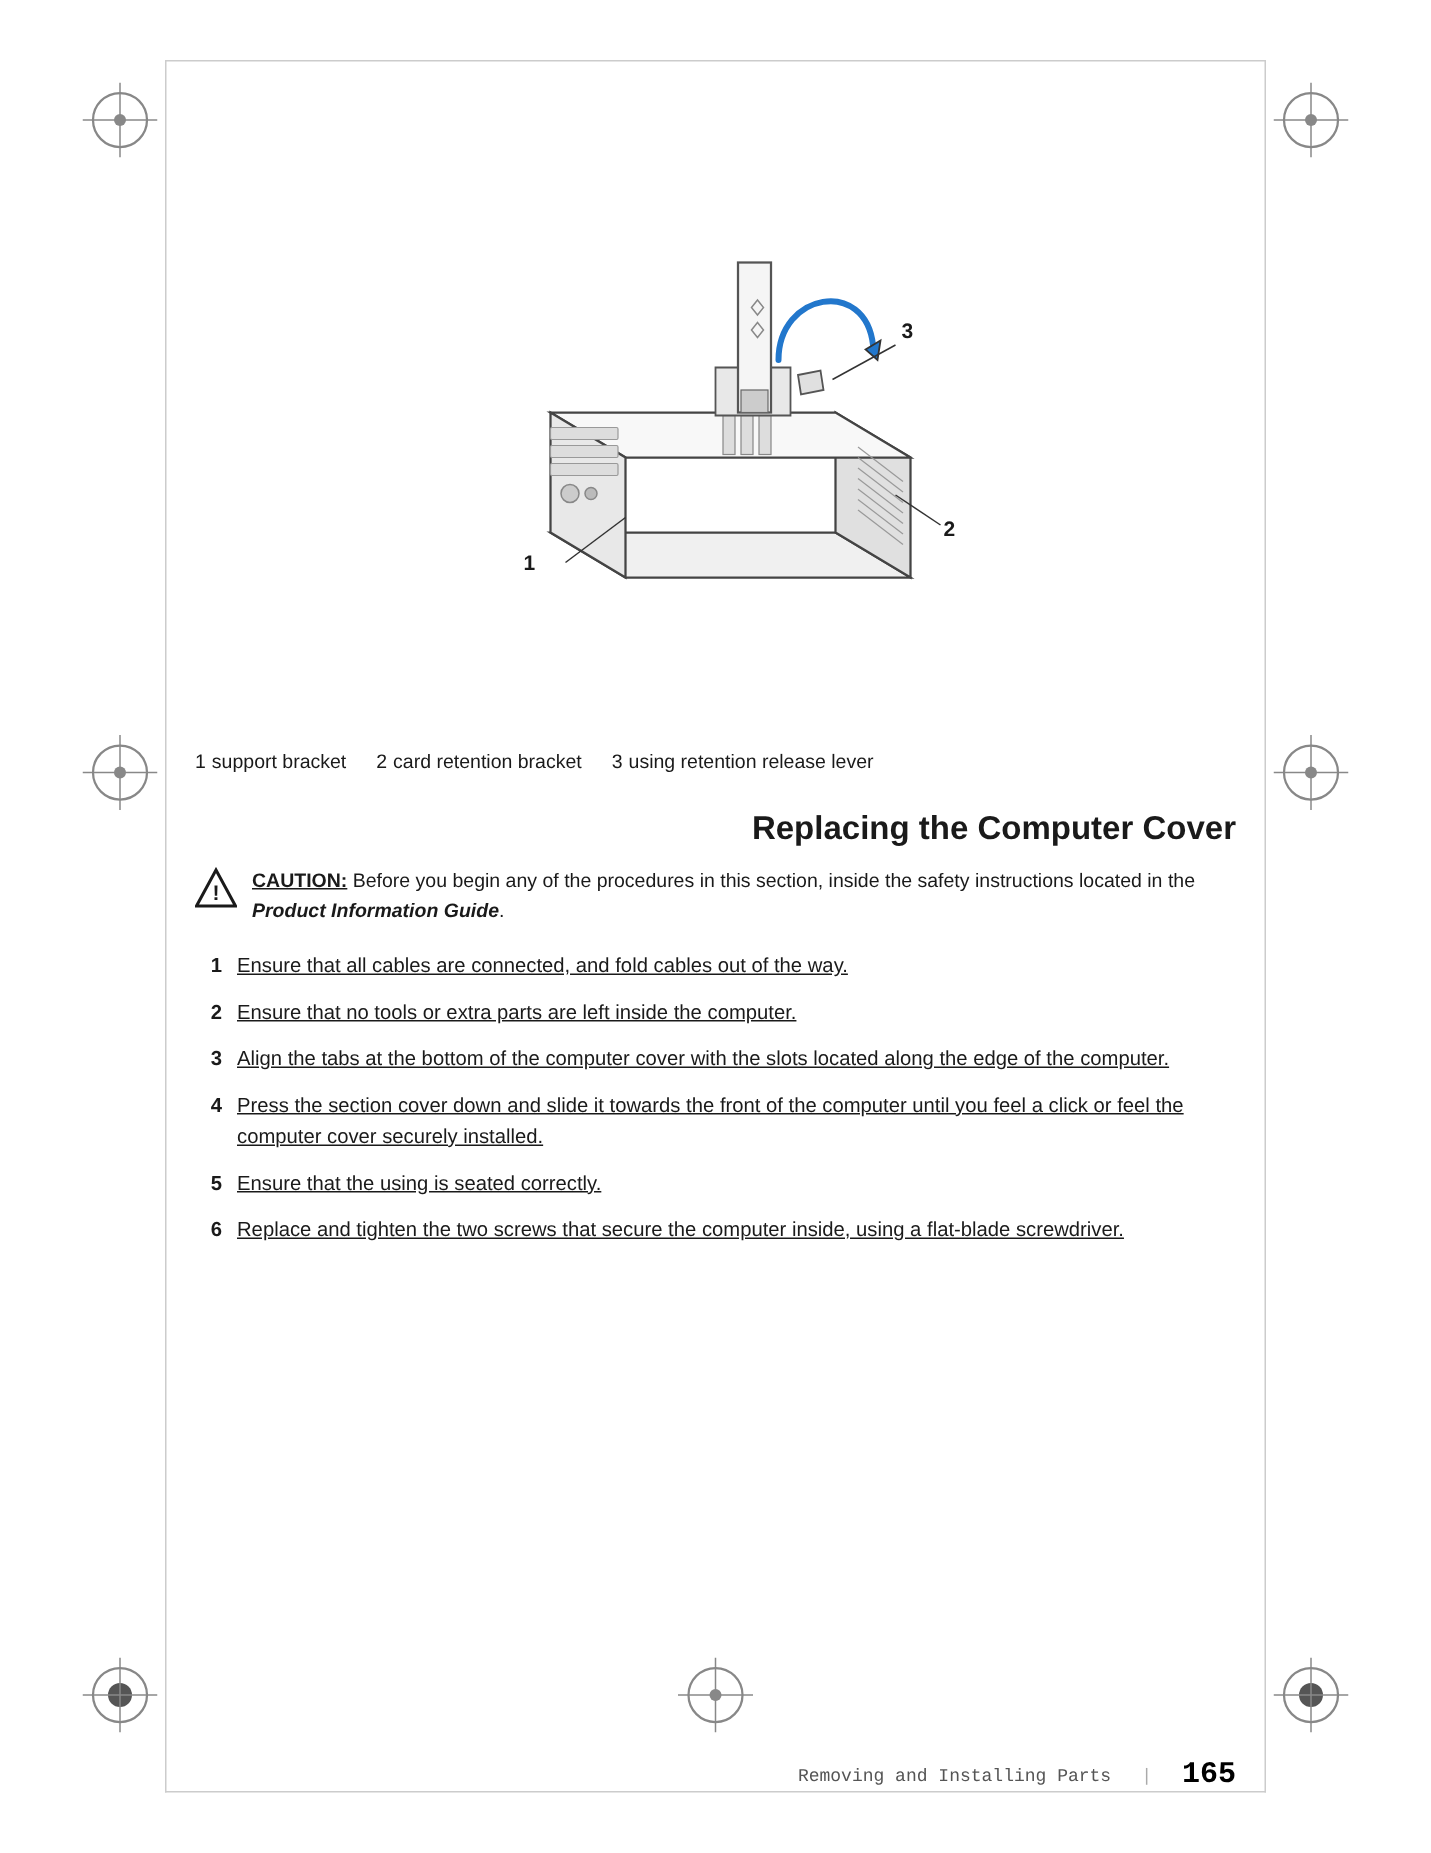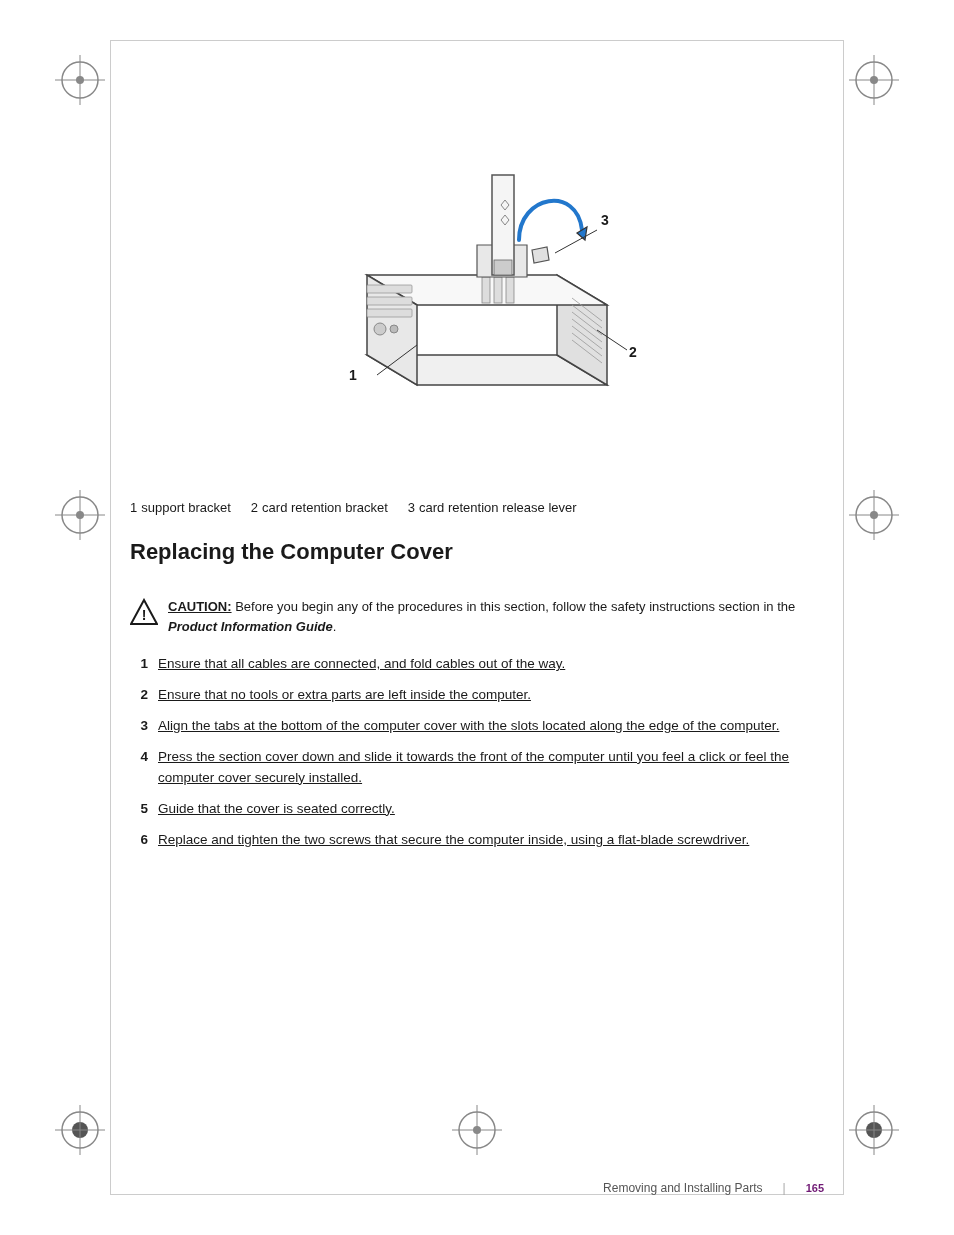--- a/index.html
+++ b/index.html
@@ -76,22 +76,23 @@
     .label-num {
       font-weight: normal;
     }
 
     
     .section-heading {
       font-family: Arial, Helvetica, sans-serif;
       font-size: 22px;
       font-weight: bold;
       color: #1a1a1a;
-      margin-bottom: 32px;
+      margin-bottom: 12px;
       border-top: none;
+      text-align: right;
     }
 
     
     .caution-box {
       display: flex;
       align-items: flex-start;
       gap: 10px;
       margin-bottom: 18px;
       font-family: Arial, Helvetica, sans-serif;
       font-size: 13px;
@@ -146,38 +147,38 @@
 
     
     .page-footer {
       position: absolute;
       bottom: 40px;
       left: 130px;
       right: 130px;
       display: flex;
       justify-content: flex-end;
       align-items: center;
-      font-family: Liberation Sans, sans-serif;
+      font-family: Liberation Mono, monospace;
       font-size: 12px;
       color: #555;
       gap: 20px;
     }
 
     .footer-section-name {
       color: #555;
     }
 
     .footer-separator {
       color: #aaa;
     }
 
     .footer-page-num {
       font-weight: bold;
-      color: #701a75;
-      font-size: 11px;
+      color: #000000;
+      font-size: 20px;
     }
 
     
     .border-left {
       position: absolute;
       left: 110px;
       top: 40px;
       bottom: 40px;
       width: 1px;
       background: #ccc;
@@ -341,35 +342,35 @@
     <span>
       <span class="label-num">1</span>
       <span>support bracket</span>
     </span>
     <span>
       <span class="label-num">2</span>
       <span>card retention bracket</span>
     </span>
     <span>
       <span class="label-num">3</span>
-      <span>card retention release lever</span>
+      <span>using retention release lever</span>
     </span>
   </div>
 
   <h1 class="section-heading">Replacing the Computer Cover</h1>
 
   <div class="caution-box">
     <span class="caution-icon">
       <svg width="28" height="28" viewBox="0 0 28 28">
         <polygon points="14,2 27,26 1,26" fill="none" stroke="#1a1a1a" stroke-width="2"></polygon>
         <text x="14" y="22" text-anchor="middle" font-family="Arial" font-size="14" font-weight="bold" fill="#1a1a1a">!</text>
       </svg>
     </span>
     <span class="caution-text">
-      <strong>CAUTION:</strong><span> Before you begin any of the procedures in this section, follow the safety instructions section in the </span><em>Product Information Guide</em><span>.</span>
+      <strong>CAUTION:</strong><span> Before you begin any of the procedures in this section, inside the safety instructions located in the </span><em>Product Information Guide</em><span>.</span>
     </span>
   </div>
 
   <ol class="steps-list">
     <li>
       <span class="step-num">1</span>
       <span class="step-text">Ensure that all cables are connected, and fold cables out of the way.</span>
     </li>
     <li>
       <span class="step-num">2</span>
@@ -378,21 +379,21 @@
     <li>
       <span class="step-num">3</span>
       <span class="step-text">Align the tabs at the bottom of the computer cover with the slots located along the edge of the computer.</span>
     </li>
     <li>
       <span class="step-num">4</span>
       <span class="step-text">Press the section cover down and slide it towards the front of the computer until you feel a click or feel the computer cover securely installed.</span>
     </li>
     <li>
       <span class="step-num">5</span>
-      <span class="step-text">Guide that the cover is seated correctly.</span>
+      <span class="step-text">Ensure that the using is seated correctly.</span>
     </li>
     <li>
       <span class="step-num">6</span>
       <span class="step-text">Replace and tighten the two screws that secure the computer inside, using a flat-blade screwdriver.</span>
     </li>
   </ol>
 
 </div>
 
 <div class="page-footer">

